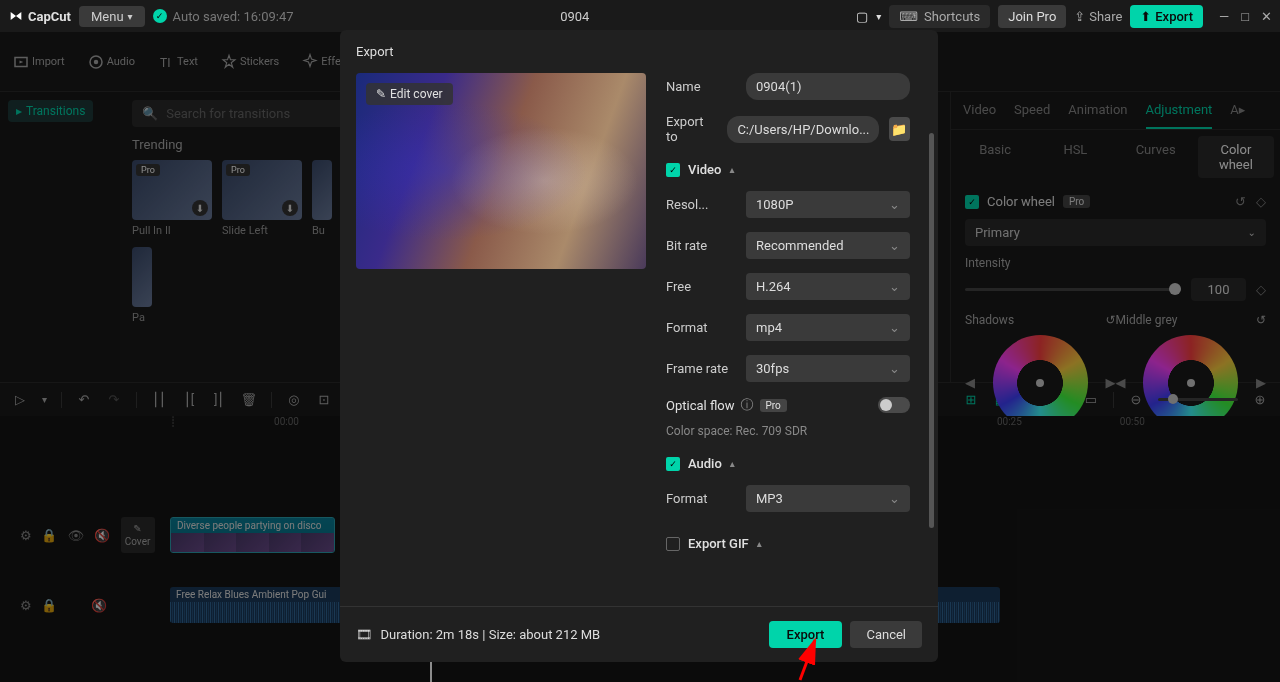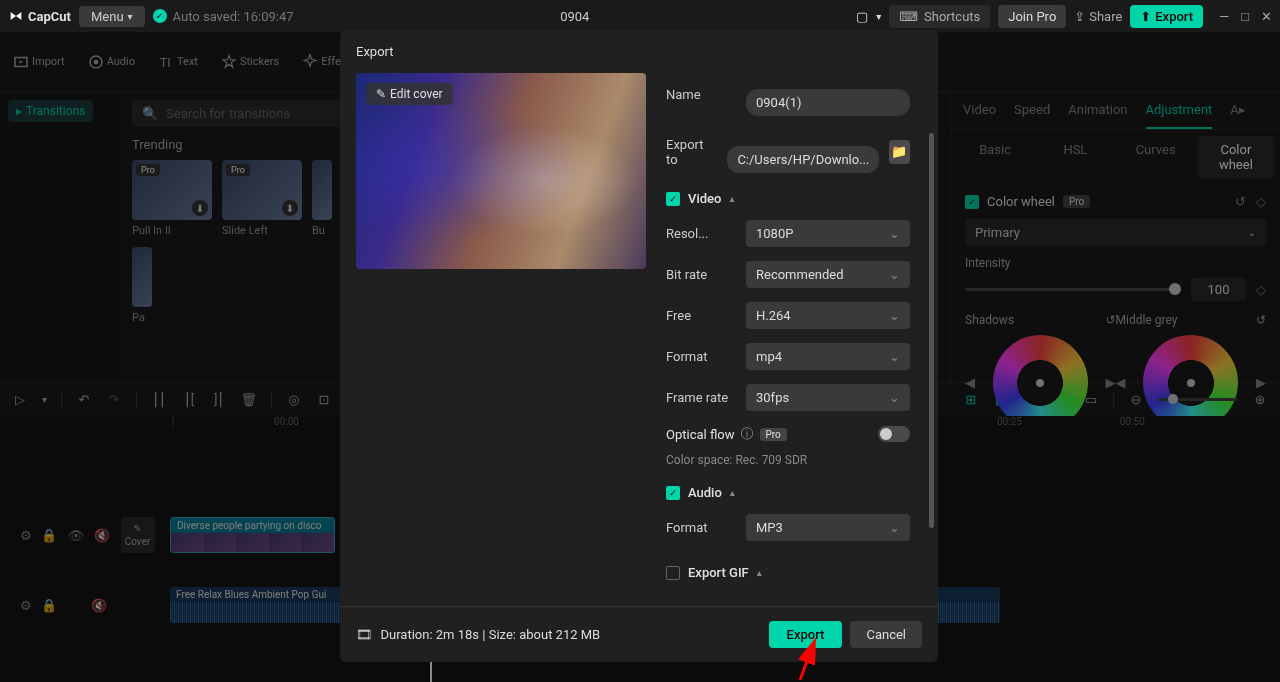--- a/index.html
+++ b/index.html
@@ -98,21 +98,21 @@
 .modal { position: absolute; top: 30px; left: 340px; width: 598px; height: 632px; background: #202020; border-radius: 6px; display: flex; flex-direction: column; }
 .modal-header { padding: 14px 16px; color: #ddd; font-size: 13px; }
 .modal-body { flex: 1; display: flex; padding: 0 16px; gap: 20px; overflow: hidden; position: relative; }
 .modal-preview { width: 290px; }
 .preview-img { width: 290px; height: 196px; background: linear-gradient(110deg, #1a2a7a 0%, #3a2a8a 25%, #8a5a4a 50%, #aa8a6a 75%, #4a3a5a 100%); border-radius: 4px; position: relative; overflow: hidden;}
 .preview-people { position:absolute; inset:0; background: radial-gradient(ellipse at 30% 50%, rgba(50,50,200,0.4) 0%, transparent 50%), radial-gradient(ellipse at 65% 55%, rgba(220,200,180,0.5) 0%, transparent 35%);}
 .edit-cover-btn { position: absolute; top: 10px; left: 10px; background: rgba(50,50,50,0.85); padding: 4px 10px; border-radius: 4px; display: flex; align-items: center; gap: 4px; font-size: 12px; }
 .modal-form { flex: 1; overflow-y: auto; padding-right: 12px; }
 .form-row { display: flex; align-items: center; margin-bottom: 14px; gap: 10px; }
 .form-label { width: 70px; color: #ccc; font-size: 13px; }
-.form-input { flex: 1; background: #3a3a3a; border-radius: 12px; padding: 6px 10px; color: #ddd; margin-top: 16px; }
+.form-input { flex: 1; background: #3a3a3a; border-radius: 12px; padding: 6px 10px; color: #ddd; }
 .folder-btn { background: #4a4a4a; width: 28px; height: 24px; border-radius: 4px; display: flex; align-items: center; justify-content: center; }
 .section-header { display: flex; align-items: center; gap: 8px; margin: 18px 0 14px; font-weight: 500; }
 .form-select { flex: 1; background: #3a3a3a; border-radius: 4px; padding: 6px 10px; color: #ddd; display: flex; align-items: center; position: relative; }
 .form-select::after { content: '⌄'; position: absolute; right: 10px; color: #888; }
 .optical-row { display: flex; align-items: center; justify-content: space-between; margin-bottom: 10px; }
 .toggle { width: 32px; height: 16px; background: #4a4a4a; border-radius: 8px; position: relative; }
 .toggle::after { content: ''; position: absolute; left: 2px; top: 2px; width: 12px; height: 12px; background: #ccc; border-radius: 50%; }
 .hint { color: #888; font-size: 12px; margin-bottom: 12px; }
 .checkbox-empty { width: 14px; height: 14px; border: 1px solid #666; border-radius: 2px; }
 .scroll-indicator { position:absolute; right:4px; top:60px; width:5px; height:395px; background:#555; border-radius:3px;}

